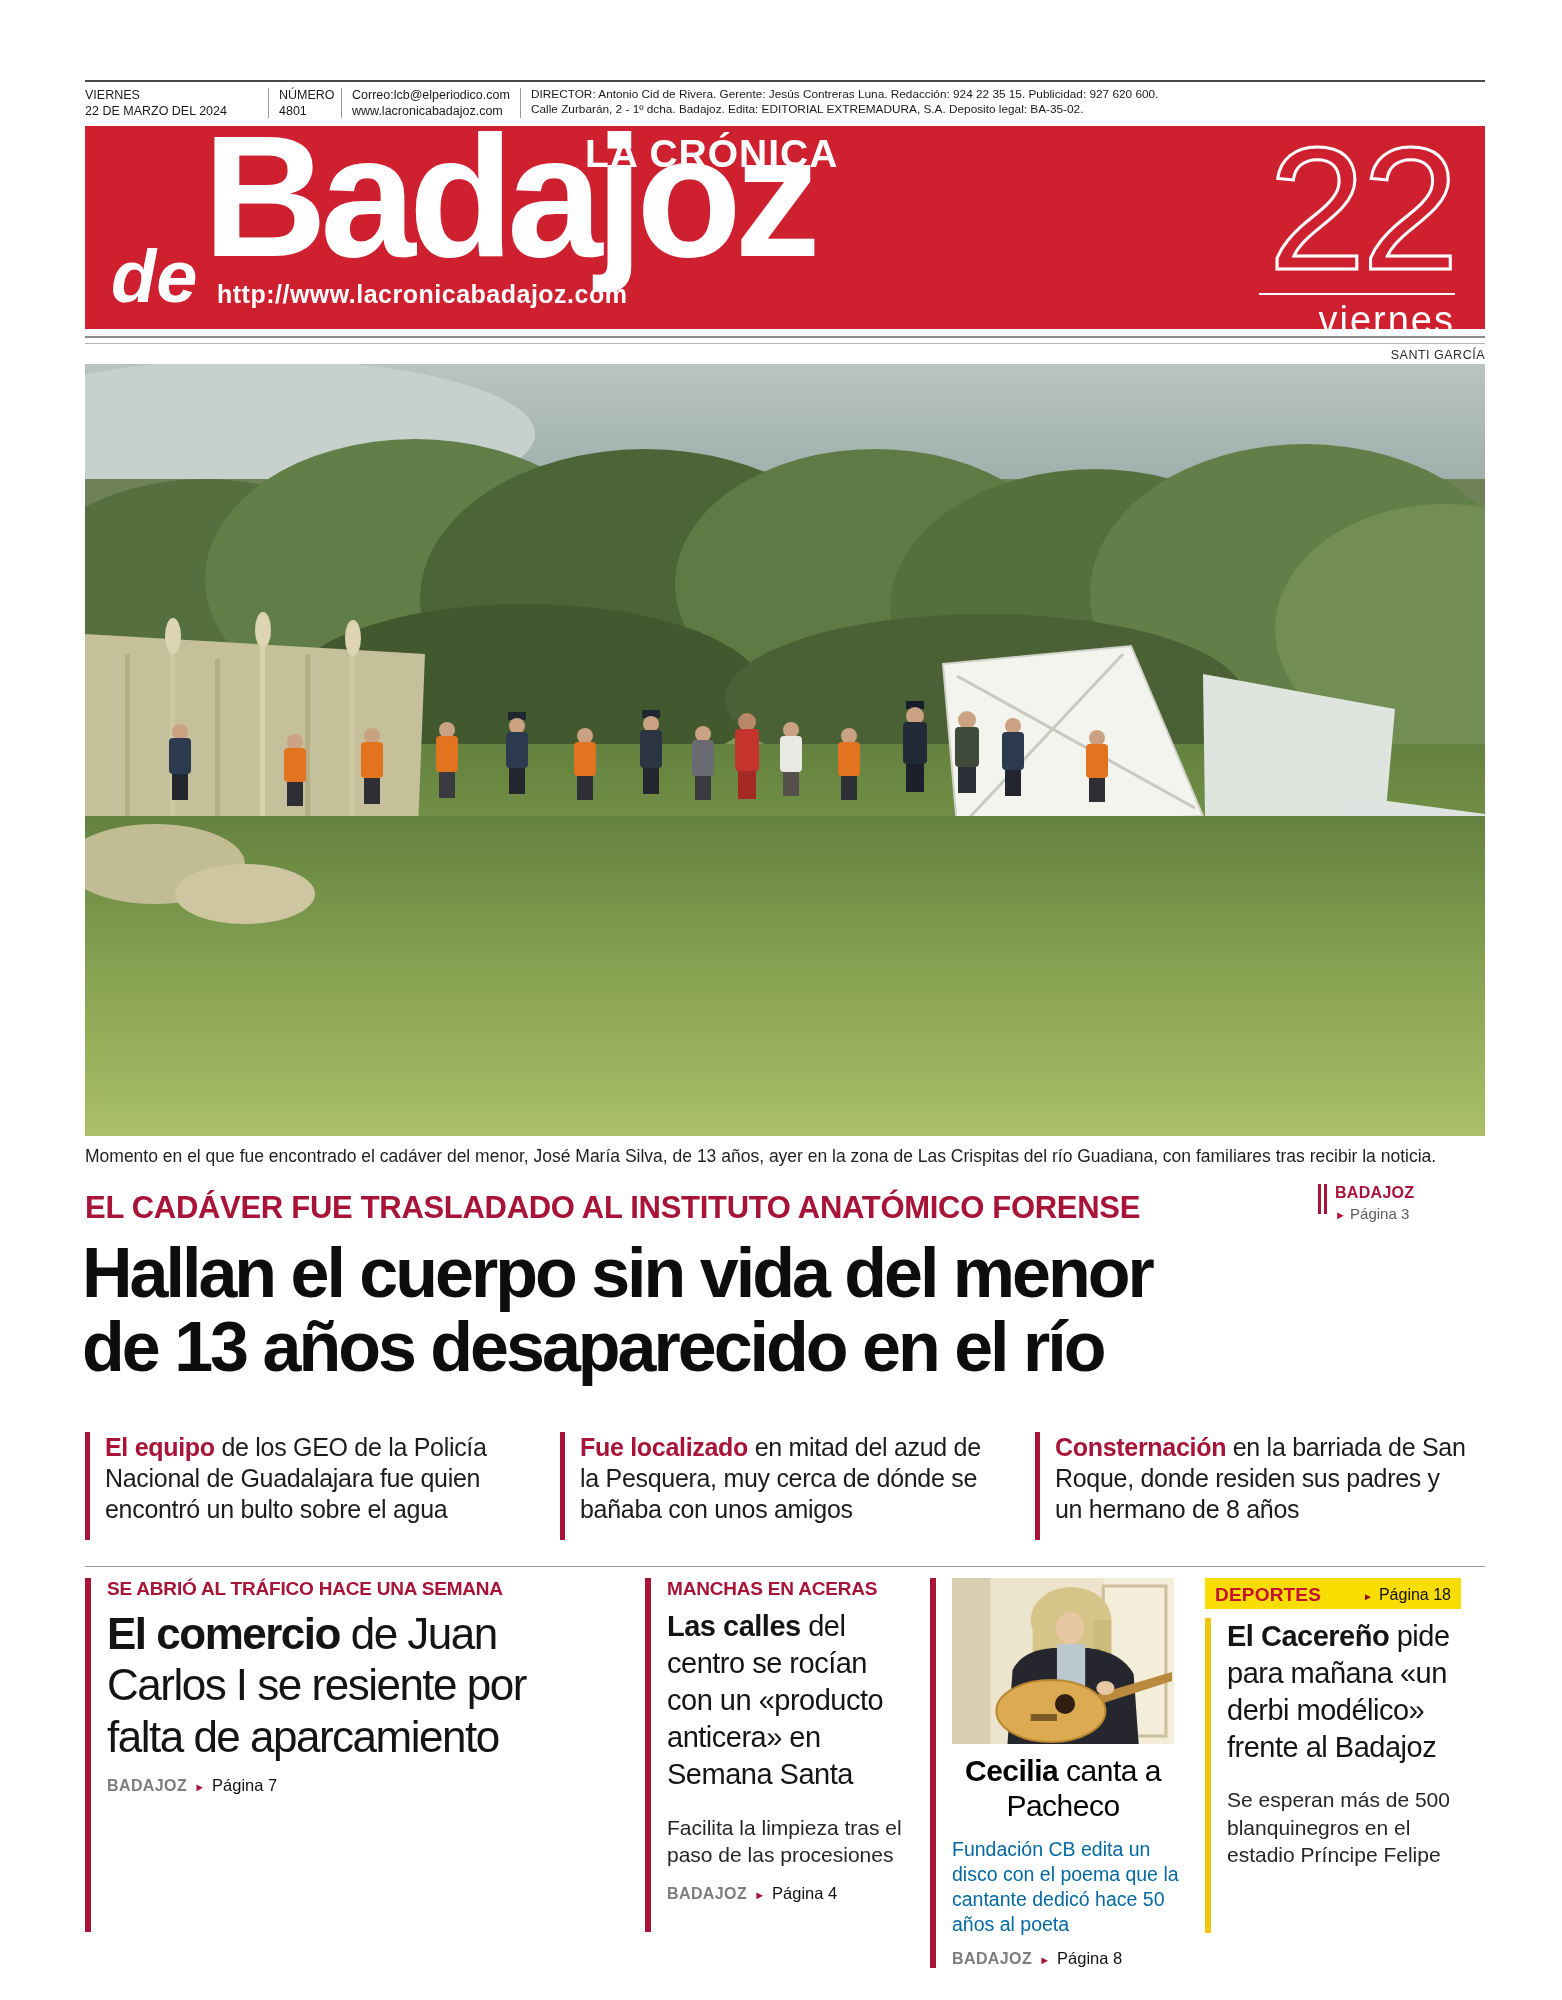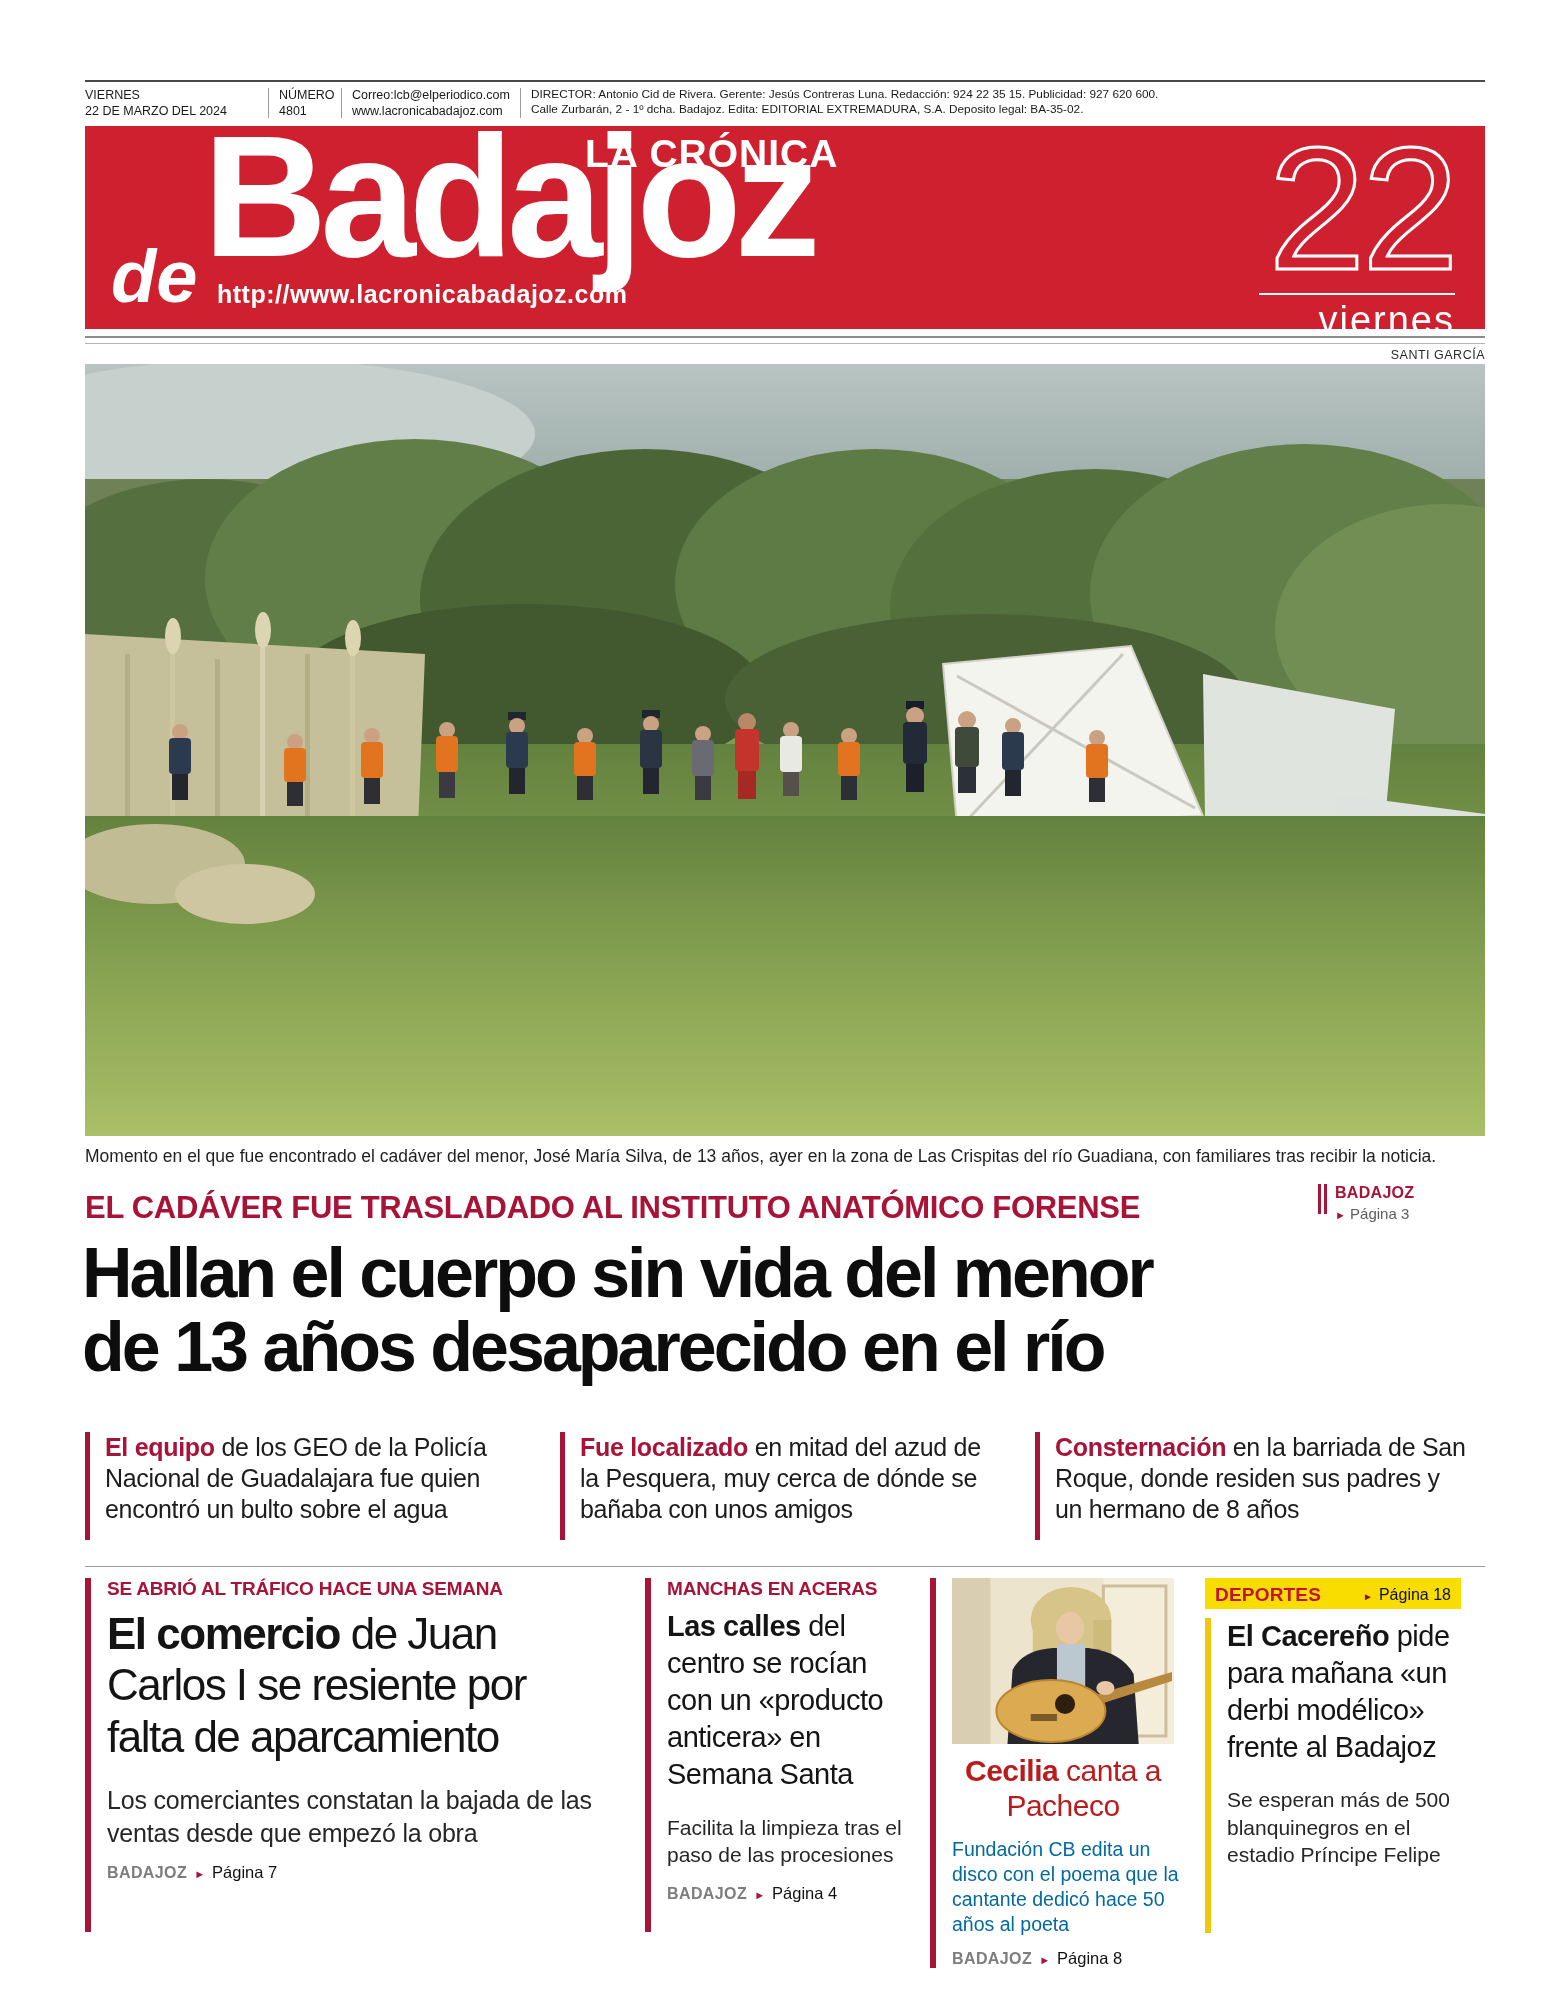--- a/index.html
+++ b/index.html
@@ -88,21 +88,21 @@
   .ref-comercio{margin-top:14px;}
 
   .story-calles{left:645px;top:1578px;width:262px;min-height:354px;}
   .hl-calles{margin-top:8px;font-size:29px;line-height:1.28;letter-spacing:-0.5px;color:#141414;width:245px;}
   .body-calles{margin-top:20px;font-size:21px;line-height:1.3;color:#262626;width:235px;}
   .ref-calles{margin-top:16px;}
 
   .story-cecilia{left:930px;top:1578px;width:250px;min-height:354px;}
   .cecilia-photo{width:222px;height:166px;overflow:hidden;background:#ece4cd;}
   .cecilia-photo svg{display:block;width:100%;height:100%;}
-  .hl-cecilia{margin-top:10px;font-size:30px;line-height:1.15;letter-spacing:-0.5px;color:#b91c1c;width:222px;text-align:center;}
+  .hl-cecilia{margin-top:10px;font-size:30px;line-height:1.15;letter-spacing:-0.5px;color:#000000;width:222px;text-align:center;}
   .body-cecilia{margin-top:14px;font-size:19.5px;line-height:1.28;color:#0369a1;width:228px;}
   .ref-cecilia{margin-top:12px;}
 
   .deportes{left:1205px;top:1578px;width:256px;}
   .deportes-header{display:flex;justify-content:space-between;align-items:center;background:var(--yellow);padding:4px 10px 1px 10px;height:31px;}
   .deportes-title{font-size:19px;font-weight:800;color:#c41230;letter-spacing:0.2px;}
   .deportes-pageref{display:flex;align-items:baseline;gap:6px;}
   .deportes-arrow{font-size:10px;color:#8c0f1e;}
   .deportes-page{font-size:16px;color:#111;}
   .deportes-body-wrap{margin-top:9px;border-left:6px solid var(--yellow-bar);padding-left:16px;min-height:315px;}
@@ -310,21 +310,20 @@
       <div class="deck-bar"></div>
       <div class="deck-text"><span class="deck-lead">Consternación</span><span> en la barriada de San Roque, donde residen sus padres y un hermano de 8 años</span></div>
     </div>
   </div>
 
   <div class="abs rule-mid"></div>
 
   <div class="story story-comercio">
     <div class="kicker-sm">SE ABRIÓ AL TRÁFICO HACE UNA SEMANA</div>
     <div class="hl-comercio"><span class="hl-b">El comercio</span><span class="hl-l"> de Juan Carlos I se resiente por falta de aparcamiento</span></div>
-    <div class="body-comercio">Los comerciantes constatan la bajada de las ventas desde que empezó la obra</div>
     <div class="section-ref ref-comercio">
       <span class="section-name">BADAJOZ</span>
       <span class="arrow">►</span>
       <span class="page-name">Página 7</span>
     </div>
   </div>
 
   <div class="story story-calles">
     <div class="kicker-sm">MANCHAS EN ACERAS</div>
     <div class="hl-calles"><span class="hl-b">Las calles</span><span class="hl-l"> del centro se rocían con un «producto anticera» en Semana Santa</span></div>

